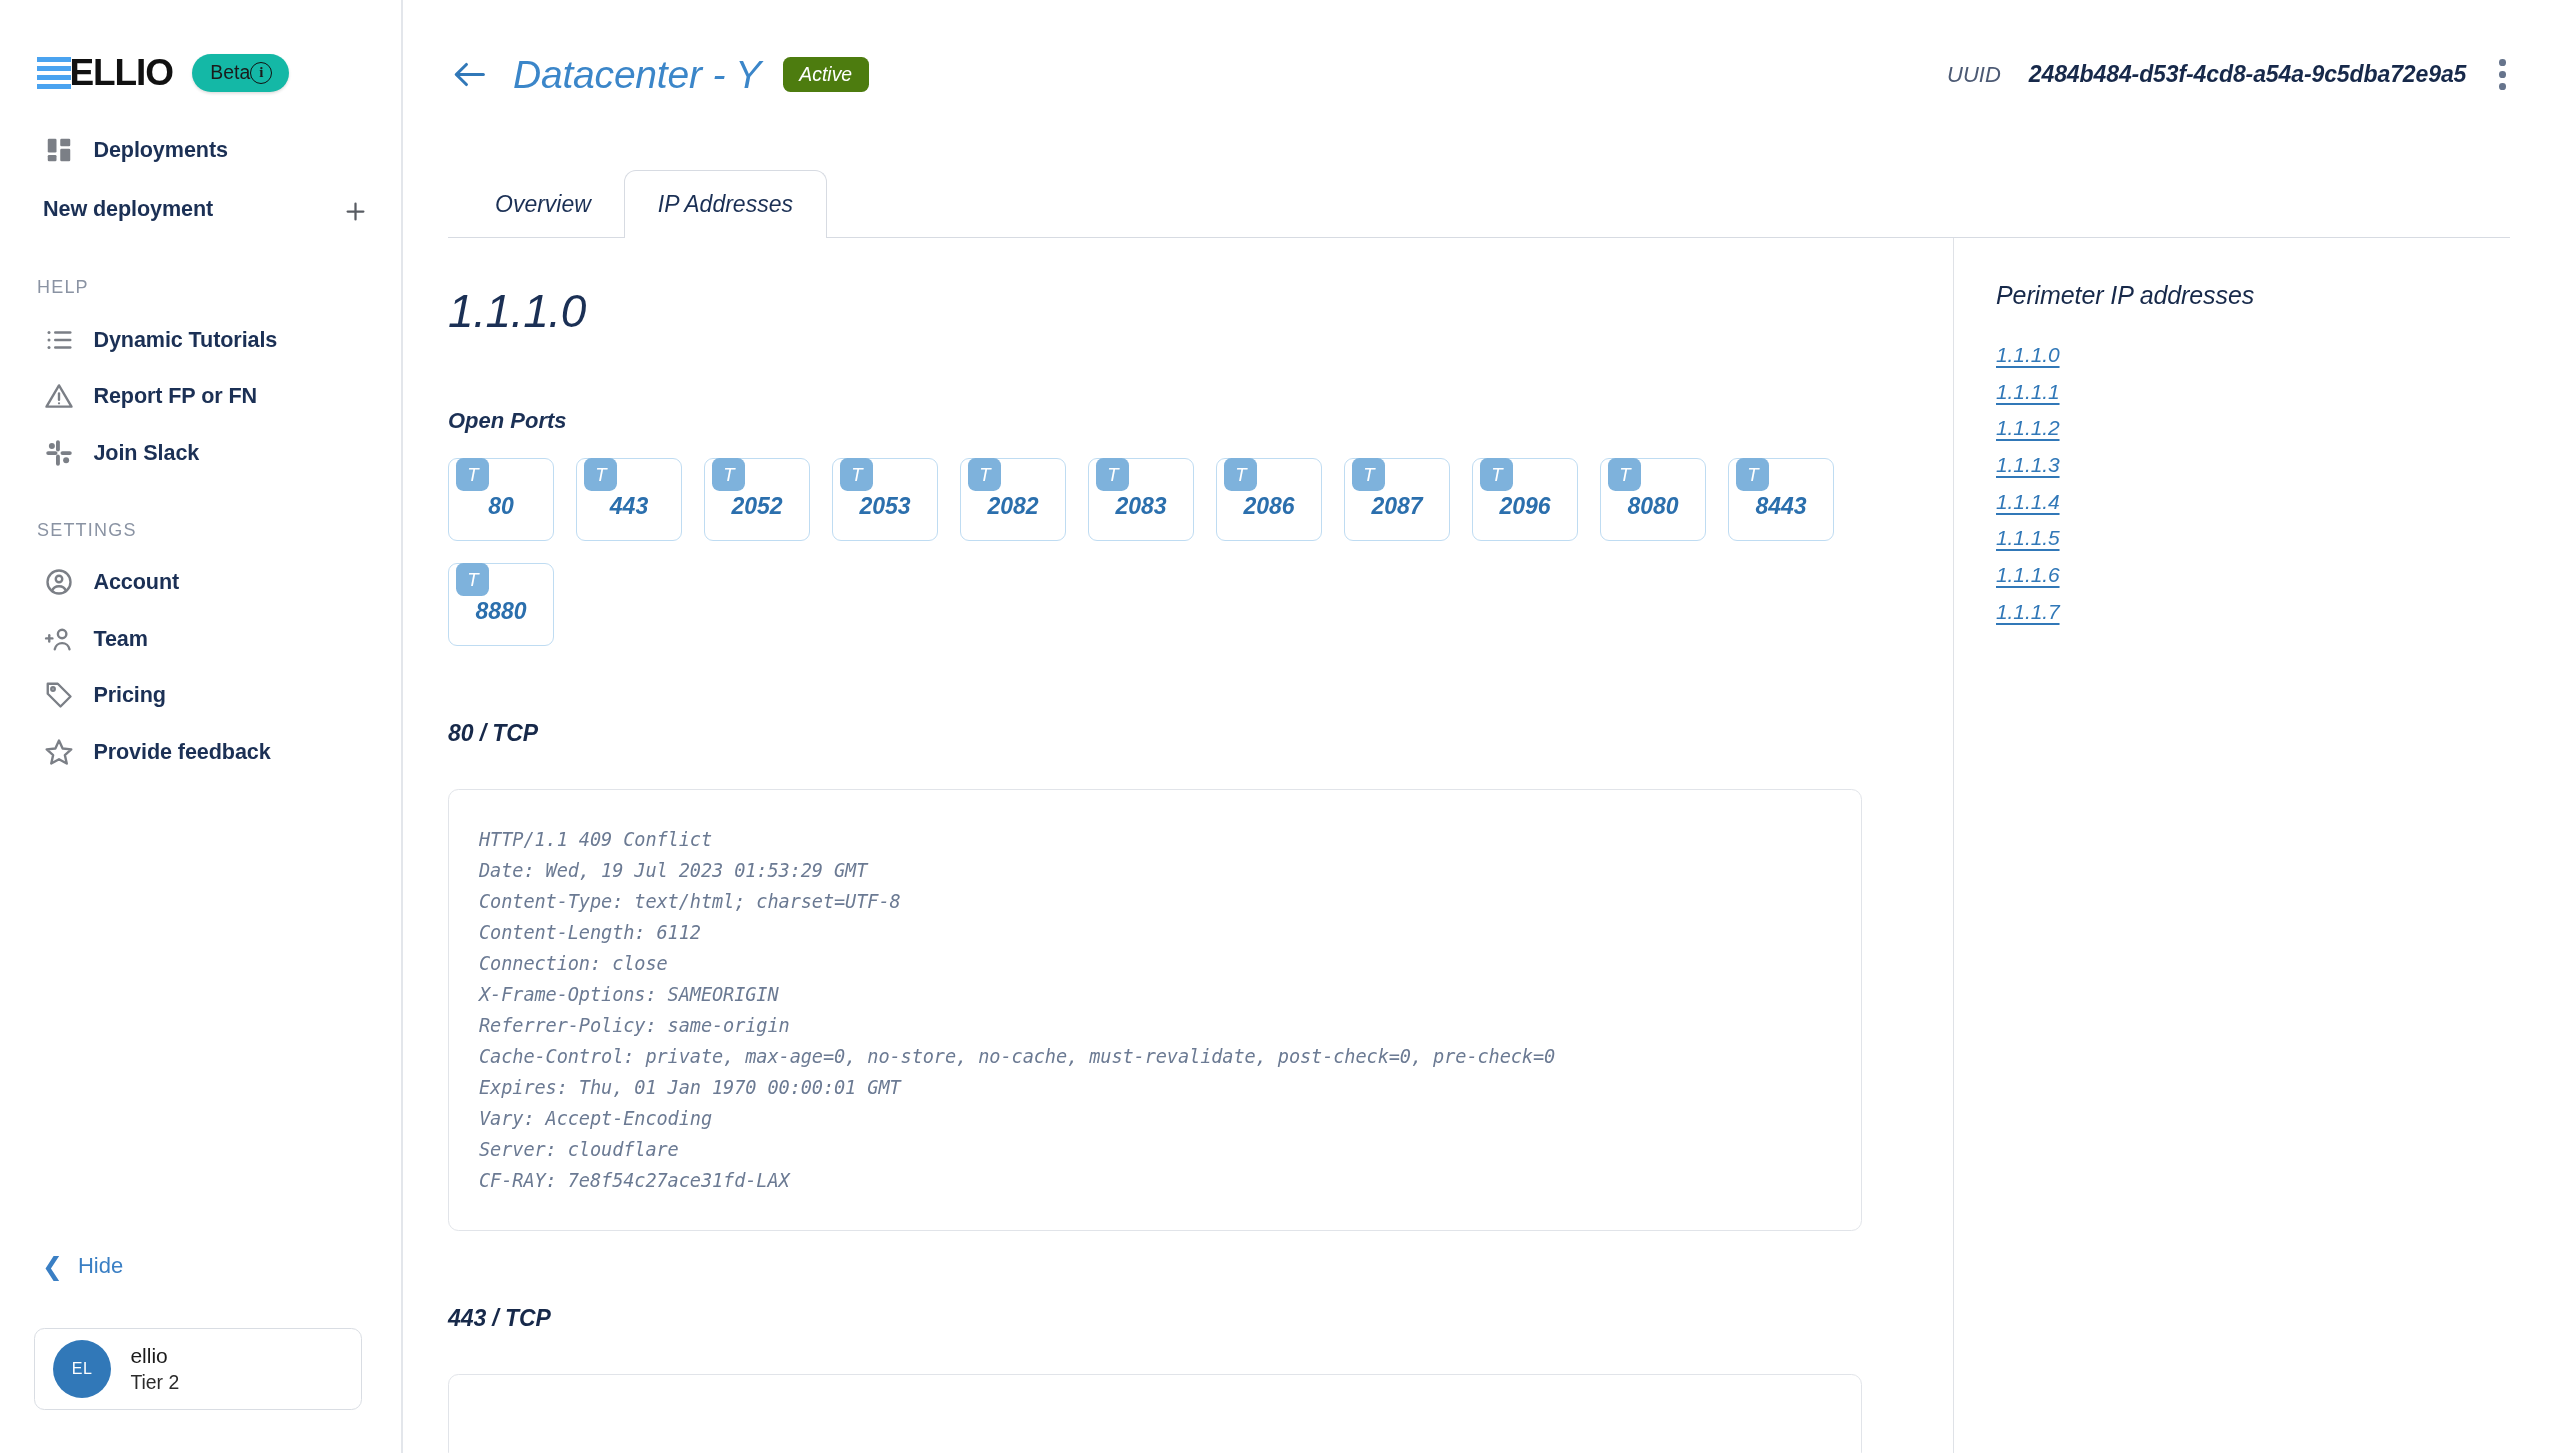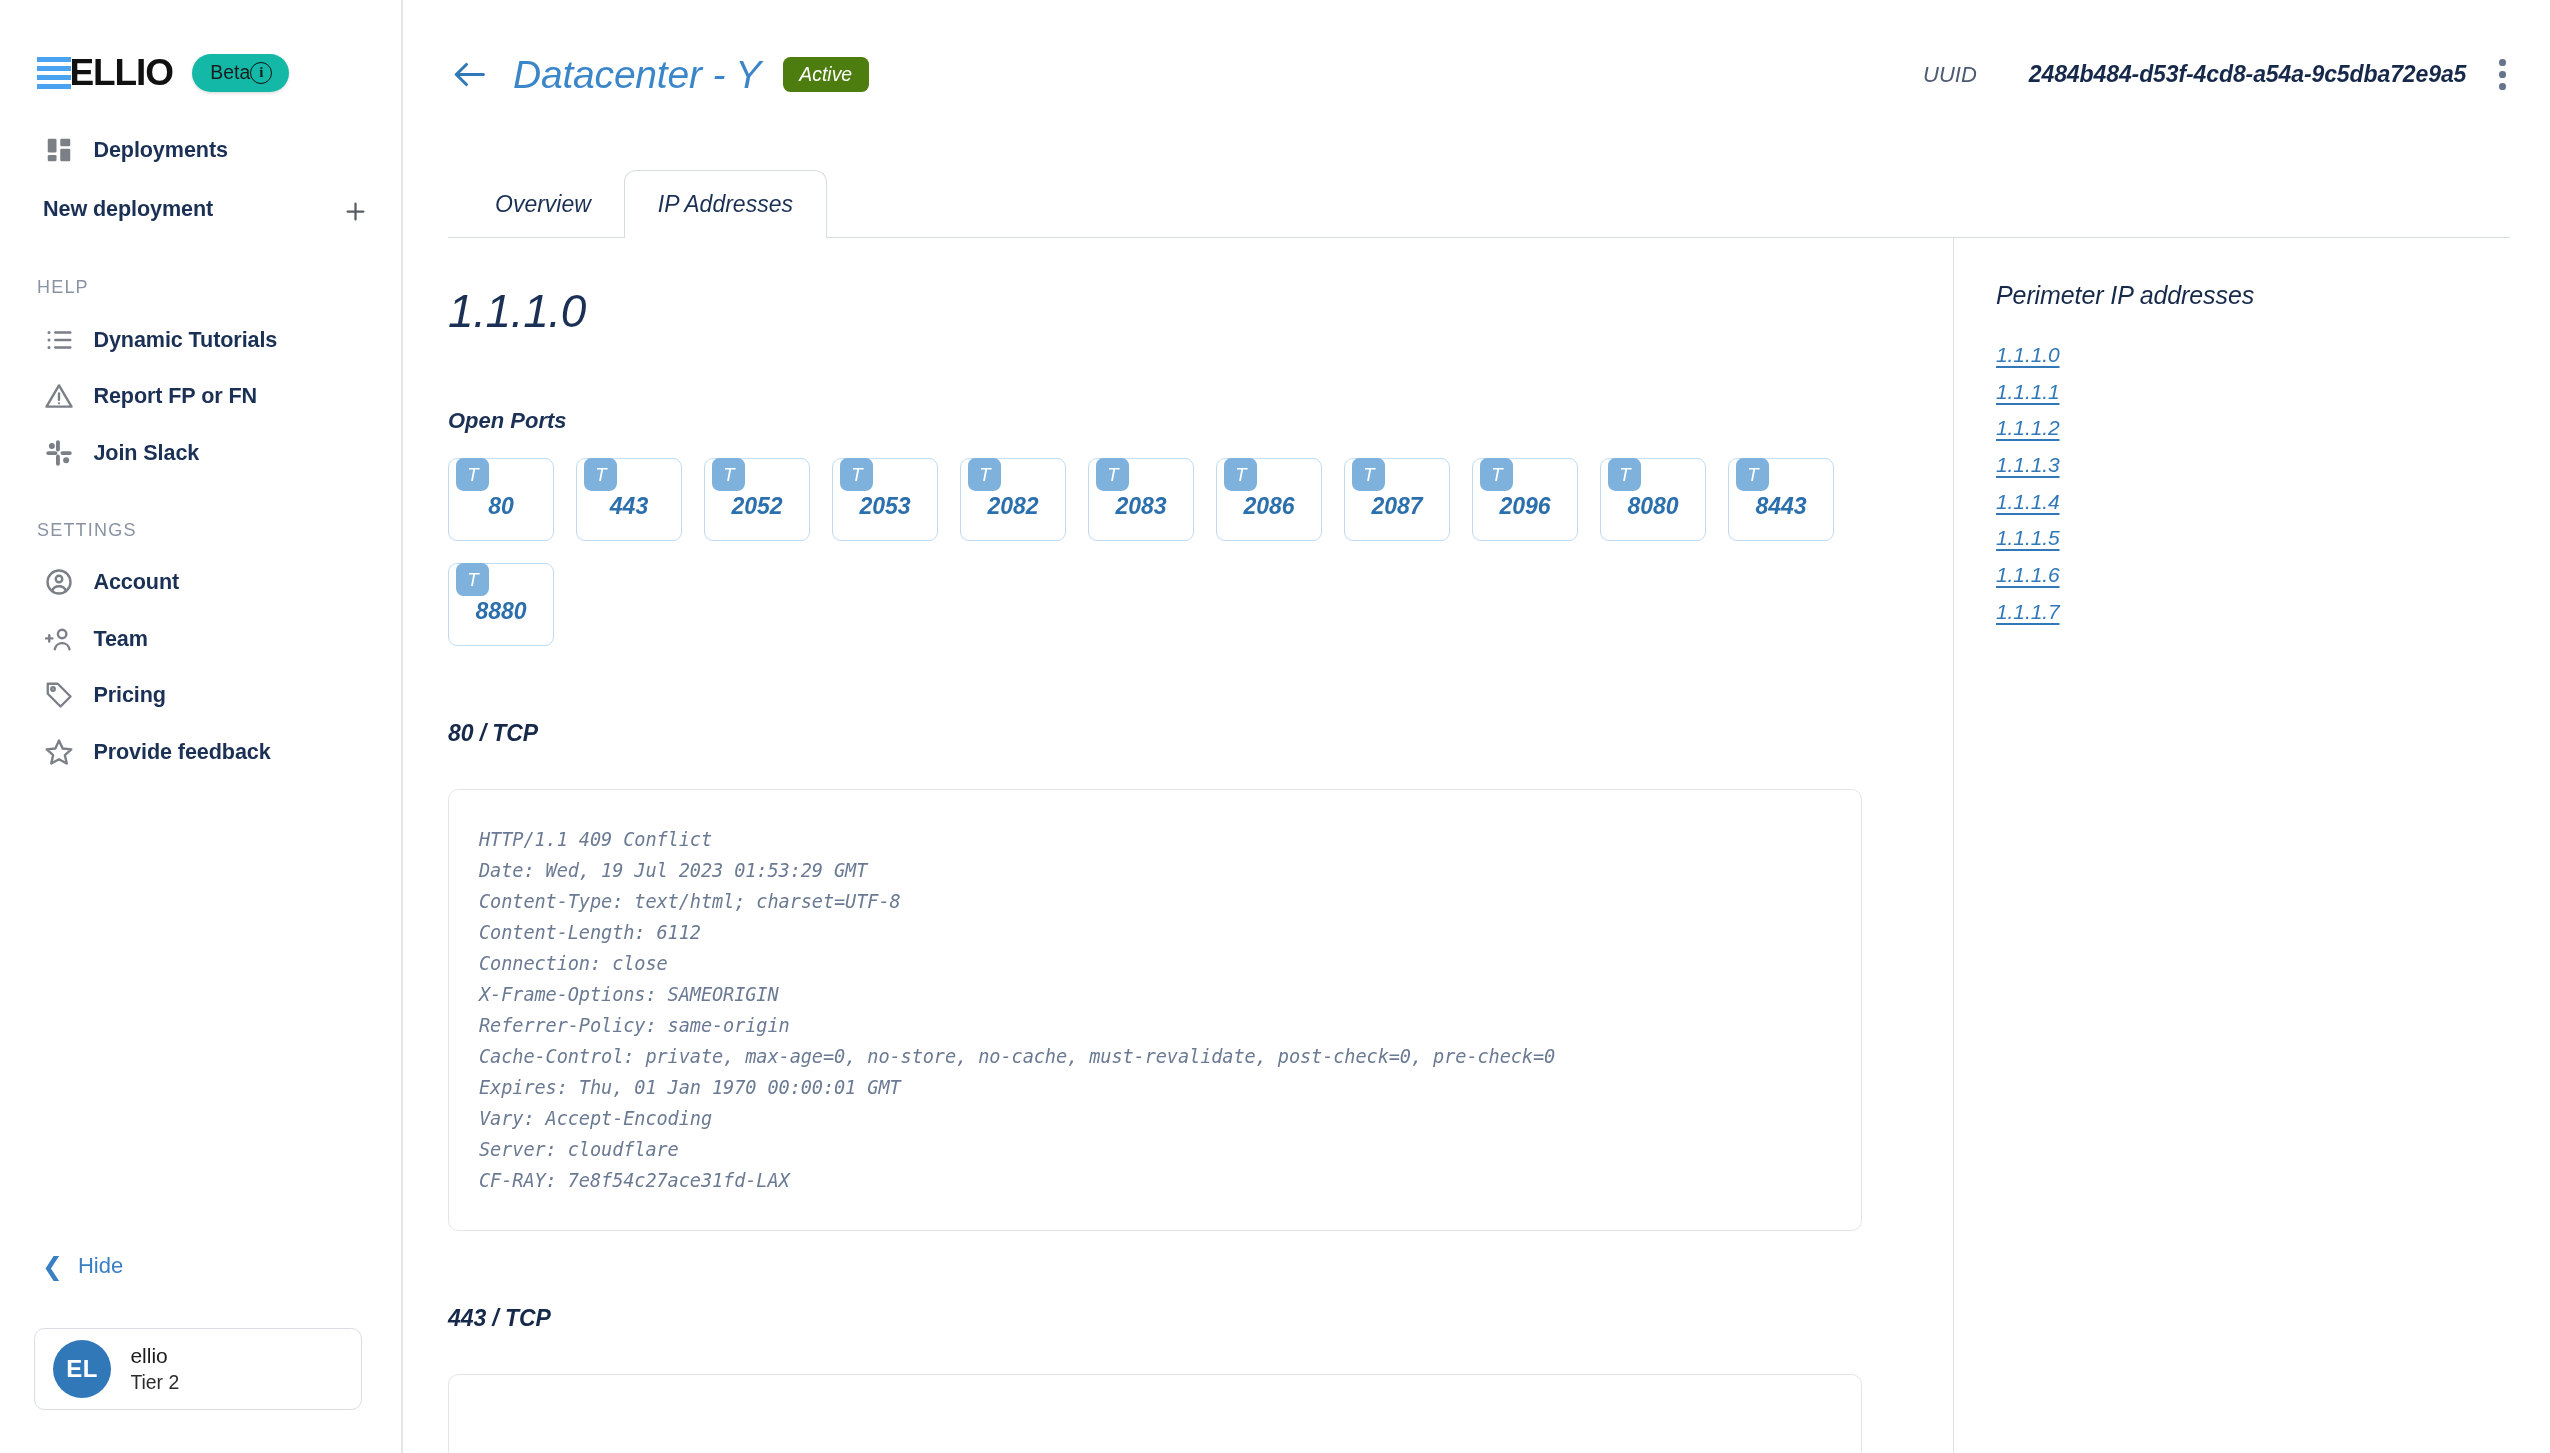--- a/index.html
+++ b/index.html
@@ -158,21 +158,21 @@
     padding: 0 18px;
     background: #fff;
     cursor: pointer;
   }
   .avatar {
     width: 58px; height: 58px;
     border-radius: 50%;
     background: #3178b8;
     color: #fff;
     display: flex; align-items: center; justify-content: center;
-    font-size: 24px; font-weight: 700; letter-spacing: 0.4px;
+    font-size: 16px; font-weight: 400; letter-spacing: 0.4px;
     flex: 0 0 58px;
   }
   .user-meta { display: flex; flex-direction: column; gap: 3px; }
   .user-name { font-size: 21px; color: #1b1b1b; }
   .user-tier { font-size: 19.4px; color: #2b2b2b; }
 
   
   .main {
     flex: 1 1 auto;
     height: 1453px;
@@ -214,21 +214,21 @@
     padding: 7.4px 16.4px;
     line-height: 1;
   }
   .uuid-wrap {
     margin-left: auto;
     display: flex;
     align-items: center;
     gap: 28px;
   }
   .uuid-label { font-size: 22px; color: #4c5a74; font-weight: 400; }
-  .uuid-value { font-size: 23px; color: #17294a; font-weight: 700; letter-spacing: -0.1px; margin-left: 24px; }
+  .uuid-value { font-size: 23px; color: #17294a; font-weight: 700; letter-spacing: -0.1px; }
   .kebab {
     display: flex; flex-direction: column; gap: 5.2px;
     padding: 4.5px; cursor: pointer;
   }
   .kebab i { width: 6.7px; height: 6.7px; border-radius: 50%; background: #66748c; display: block; }
 
   
   .tabs-wrap {
     position: relative;
     height: 68px;

